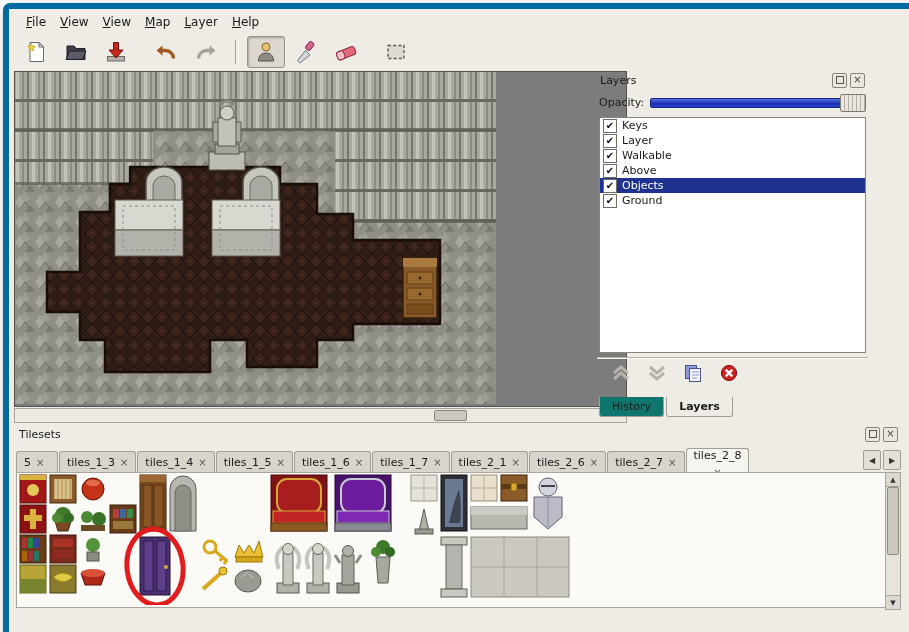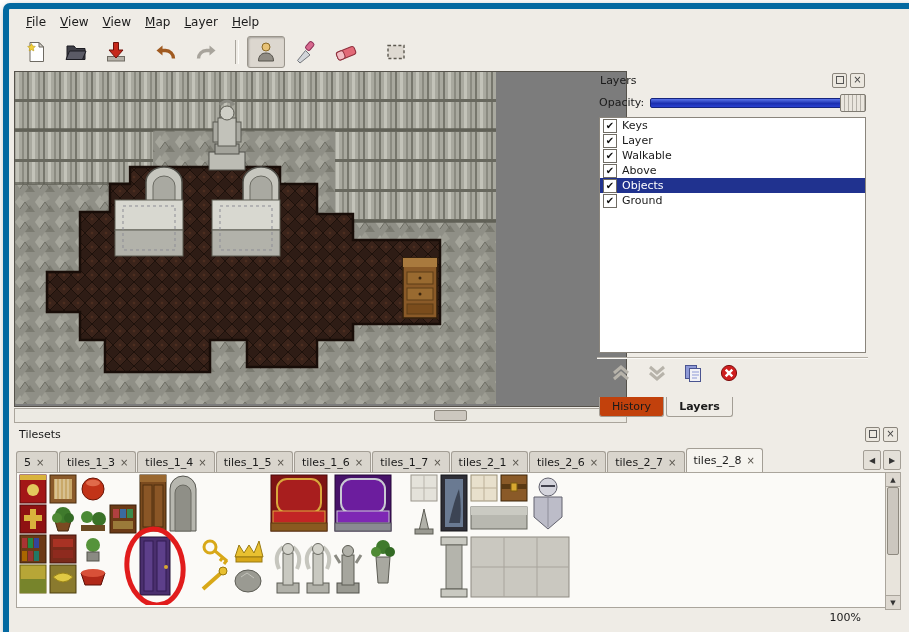--- a/index.html
+++ b/index.html
@@ -35,29 +35,29 @@
   .slider-handle{position:absolute;right:0;top:0;width:24px;height:16px;border:1px solid #7e7a71;border-radius:2px;
     background:repeating-linear-gradient(90deg,#eae6de 0 3px,#b4b0a8 3px 4px);}
   .layer-list{position:absolute;left:4px;right:4px;top:46px;height:234px;background:#fff;border:1px solid #8a857c;overflow:hidden;}
   .layer-row{height:15px;display:flex;align-items:center;gap:5px;padding-left:3px;font-size:11px;}
   .layer-row.selected{background:#20328f;color:#fff;}
   .cb{width:12px;height:12px;background:#fff;border:1px solid #706c64;font-size:10px;line-height:11px;text-align:center;color:#111;flex:0 0 auto;}
   .groove{position:absolute;left:2px;right:2px;top:286px;height:0;border-top:1px solid #b5b0a7;border-bottom:1px solid #fbfaf7;}
   .layer-actions{position:absolute;left:14px;top:292px;display:flex;gap:12px;align-items:center;}
   .abtn{width:24px;height:20px;display:grid;place-items:center;}
   .panel-tabs{position:absolute;left:4px;bottom:0;display:flex;}
-  .ptab{padding:3px 12px;font-size:11px;background:#c2410c;border:1px solid #a39e95;border-top:none;border-radius:0 0 3px 3px;margin-right:2px;}
+  .ptab{padding:3px 12px;font-size:11px;background:#0f766e;border:1px solid #a39e95;border-top:none;border-radius:0 0 3px 3px;margin-right:2px;}
   .ptab.active{background:#efece6;font-weight:bold;}
   
   .tilesets-panel{position:absolute;left:5px;top:416px;width:889px;height:203px;}
   .ts-tabrow{position:absolute;left:2px;right:2px;top:22px;height:25px;display:flex;align-items:flex-end;border-bottom:1px solid #a39e95;}
   .ts-tab{height:20px;padding:0 7px;background:#d9d5cd;border:1px solid #a39e95;border-bottom:none;border-radius:3px 3px 0 0;
     display:flex;align-items:center;gap:5px;font-size:11px;margin-right:1px;white-space:nowrap;}
   .ts-tab.first{width:26px;overflow:hidden;}
-  .ts-tab.active{background:#f6f4ef;height:23px;margin-bottom:-1px;border-bottom:1px solid #f6f4ef;}
+  .ts-tab.active{background:#f6f4ef;height:23px;margin-bottom:-1px;border-bottom:1px solid #f6f4ef;flex-direction:column;}
   .tabx{font-size:10px;color:#5a564e;}
   .tab-arrows{margin-left:auto;display:flex;gap:2px;padding-bottom:2px;}
   .tab-arrow{width:16px;height:18px;display:grid;place-items:center;font-size:8px;color:#333;background:#e4e0d8;border:1px solid #a39e95;border-radius:2px;}
   .ts-content{position:absolute;left:2px;top:47px;width:869px;height:134px;background:#fbfaf7;border:1px solid #aaa59c;overflow:hidden;}
   .vscroll{position:absolute;right:2px;top:47px;width:14px;height:136px;background:#e8e4dc;border:1px solid #aaa59c;}
   .varrow{position:absolute;left:0;right:0;height:13px;display:grid;place-items:center;font-size:7px;color:#333;background:#ddd8d0;}
   .varrow.up{top:0;border-bottom:1px solid #aaa59c;}
   .varrow.down{bottom:0;border-top:1px solid #aaa59c;}
   .vthumb{position:absolute;left:1px;right:1px;top:14px;height:66px;background:#ccc7bf;border:1px solid #8e897f;border-radius:2px;}
   .ts-status{position:absolute;left:2px;right:2px;bottom:0;height:20px;font-size:11px;line-height:20px;text-align:right;padding-right:40px;}
@@ -537,18 +537,15 @@
         <ellipse cx="138" cy="94" rx="28" ry="38" fill="none" stroke="#e11c1c" stroke-width="5" transform="rotate(-6 138 94)"></ellipse>
       </svg>
     </div>
 
     <div class="vscroll">
       <div class="varrow up">▲</div>
       <div class="vthumb"></div>
       <div class="varrow down">▼</div>
     </div>
 
-    <div class="ts-status">
-      <span>100%</span>
-    </div>
   </div>
 
 </div>
 
 </body></html>

